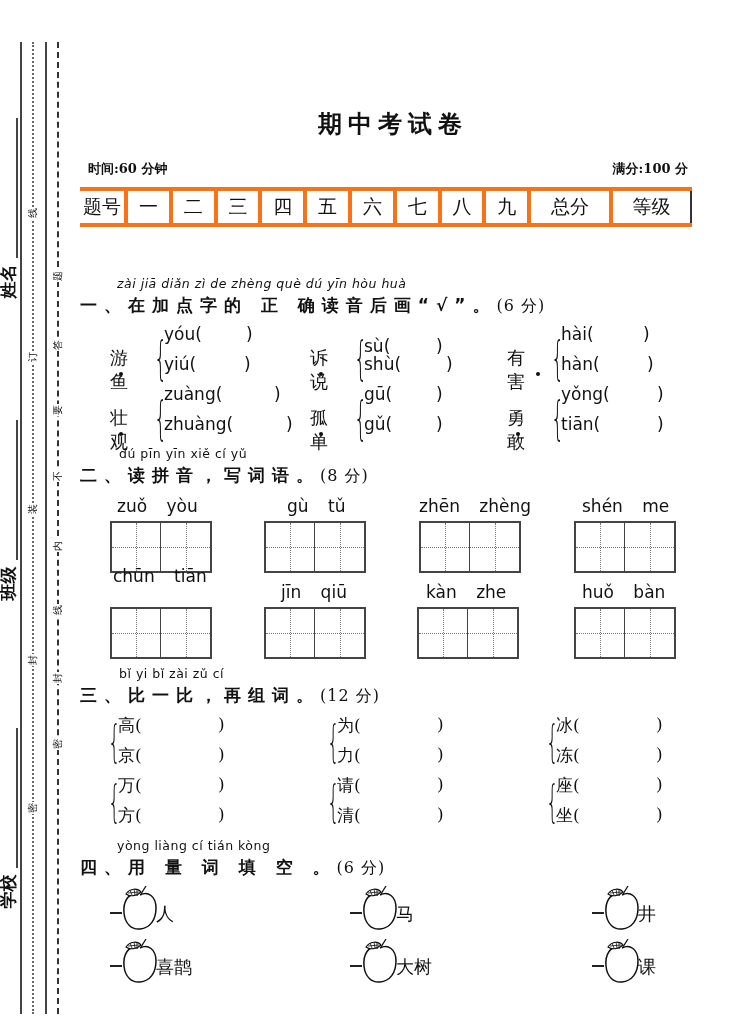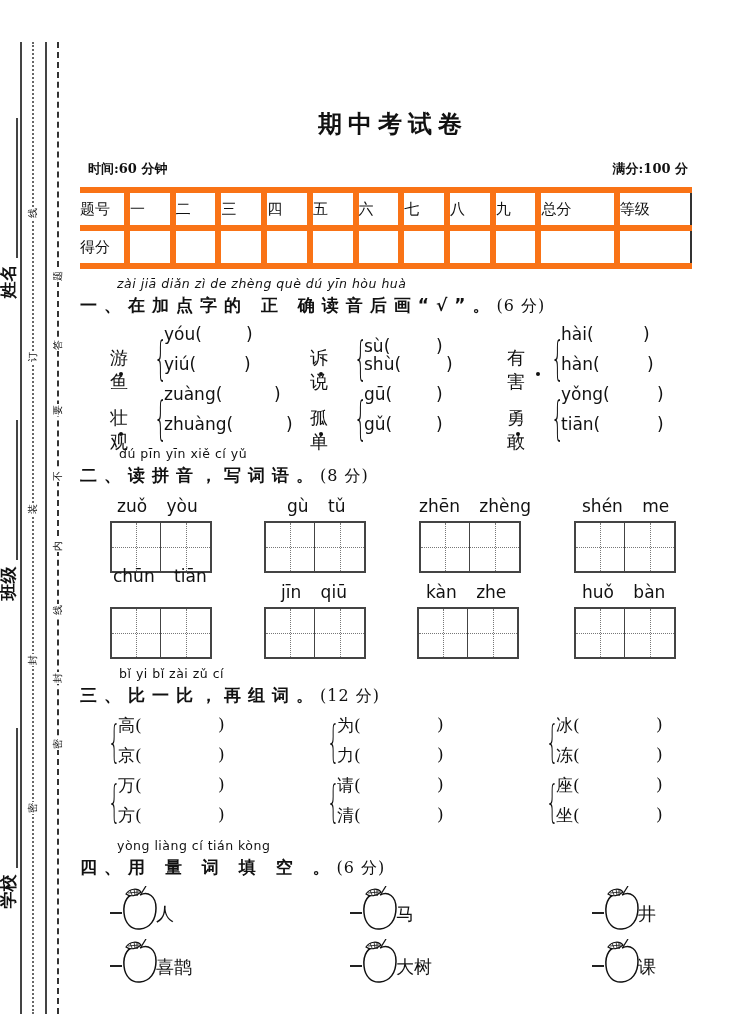--- a/index.html
+++ b/index.html
@@ -16,21 +16,21 @@
             white-space:nowrap; font-family:"DejaVu Sans", sans-serif; }
   .fillline { position:absolute; left:16px; width:0; border-left:2px solid #444; }
 
   .title { position:absolute; top:108px; left:0; width:736px; padding-left:50px; box-sizing:border-box;
            text-align:center; font-size:24px; font-weight:bold; letter-spacing:6px;
            font-family:"DejaVu Serif", serif; }
   .meta { position:absolute; top:160px; font-size:13px; font-weight:bold; font-family:"DejaVu Serif", serif; }
 
   table.score { position:absolute; top:187px; left:80px; width:612px; border-collapse:collapse;
                 border-top:2px solid #333; border-bottom:2px solid #333; }
-  table.score td { border:6px solid #f97316; height:32px; font-size:15px; padding:0; }
+  table.score td { border:4px solid #f97316; height:32px; text-align:center; font-size:19px; padding:0; }
   table.score td:first-child { border-left:none; width:44px; }
   table.score td:last-child { border-right:2px solid #333; }
 
   .pinyin { position:absolute; font-size:12.5px; letter-spacing:0.5px; white-space:nowrap; }
   .qhead { position:absolute; font-size:17px; font-weight:bold; white-space:nowrap; letter-spacing:7px; }
   .qhead .pts { font-weight:normal; font-size:16px; letter-spacing:1px; font-family:"DejaVu Serif", serif; }
 
   .wordgrp { position:absolute; height:70px; }
   .wordgrp .word { position:absolute; top:22px; left:0; font-size:18px; font-family:"DejaVu Serif", serif; letter-spacing:1px; }
   .wordgrp .dot { position:absolute; top:48px; width:4px; height:4px; border-radius:50%; background:#111; }
@@ -107,34 +107,20 @@
     <td>三</td>
     <td>四</td>
     <td>五</td>
     <td>六</td>
     <td>七</td>
     <td>八</td>
     <td>九</td>
     <td>总分</td>
     <td>等级</td>
   </tr>
-  <tr>
-    <td>得分</td>
-    <td></td>
-    <td></td>
-    <td></td>
-    <td></td>
-    <td></td>
-    <td></td>
-    <td></td>
-    <td></td>
-    <td></td>
-    <td></td>
-    <td></td>
-  </tr>
 </tbody>
   </table>
 
 <div class="pinyin" style="left:117px; top:276px;font-style:italic;">zài jiā diǎn zì de zhèng què dú yīn hòu huà</div>
 <div class="qhead" style="left:80px; top:294px;"><span>一、在加点字的 正 确读音后画“√”。</span><span class="pts">(6 分)</span></div>
 
 <div class="wordgrp" style="left:110px; top:324px;">
   <span class="word">游鱼</span>
   <span class="dot" style="left:9px;"></span>
   <span class="brace">{</span>

